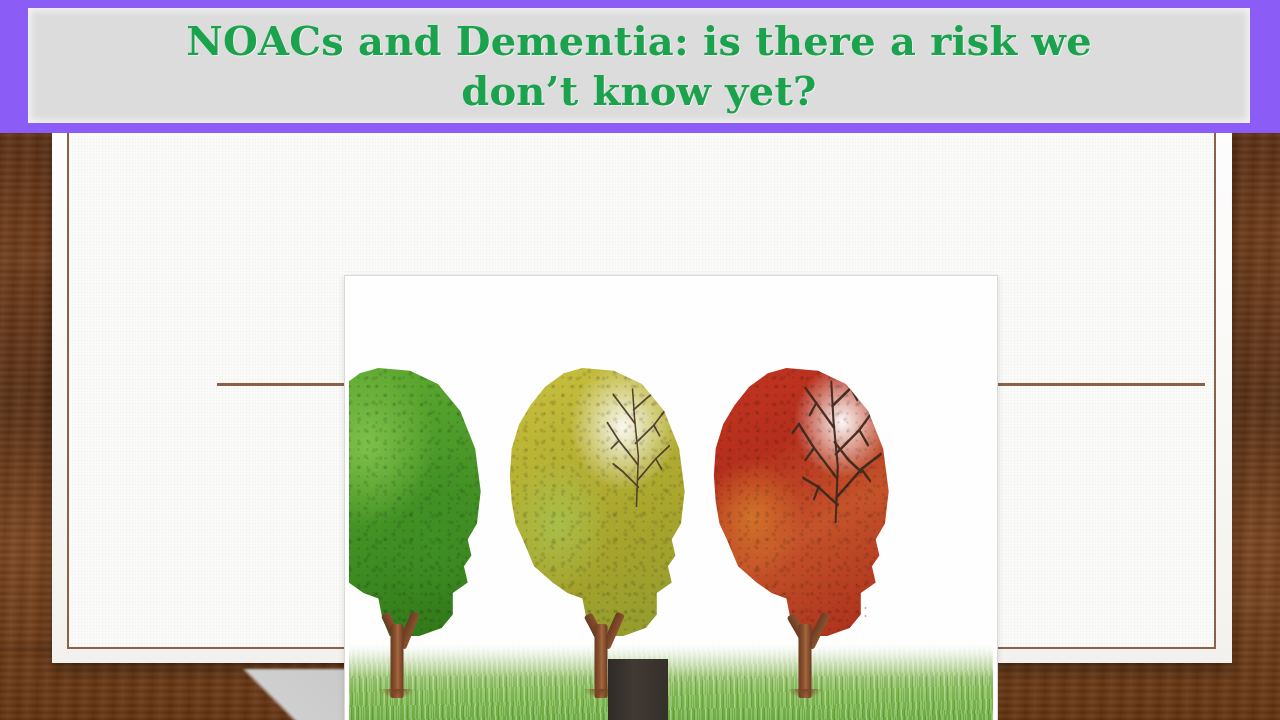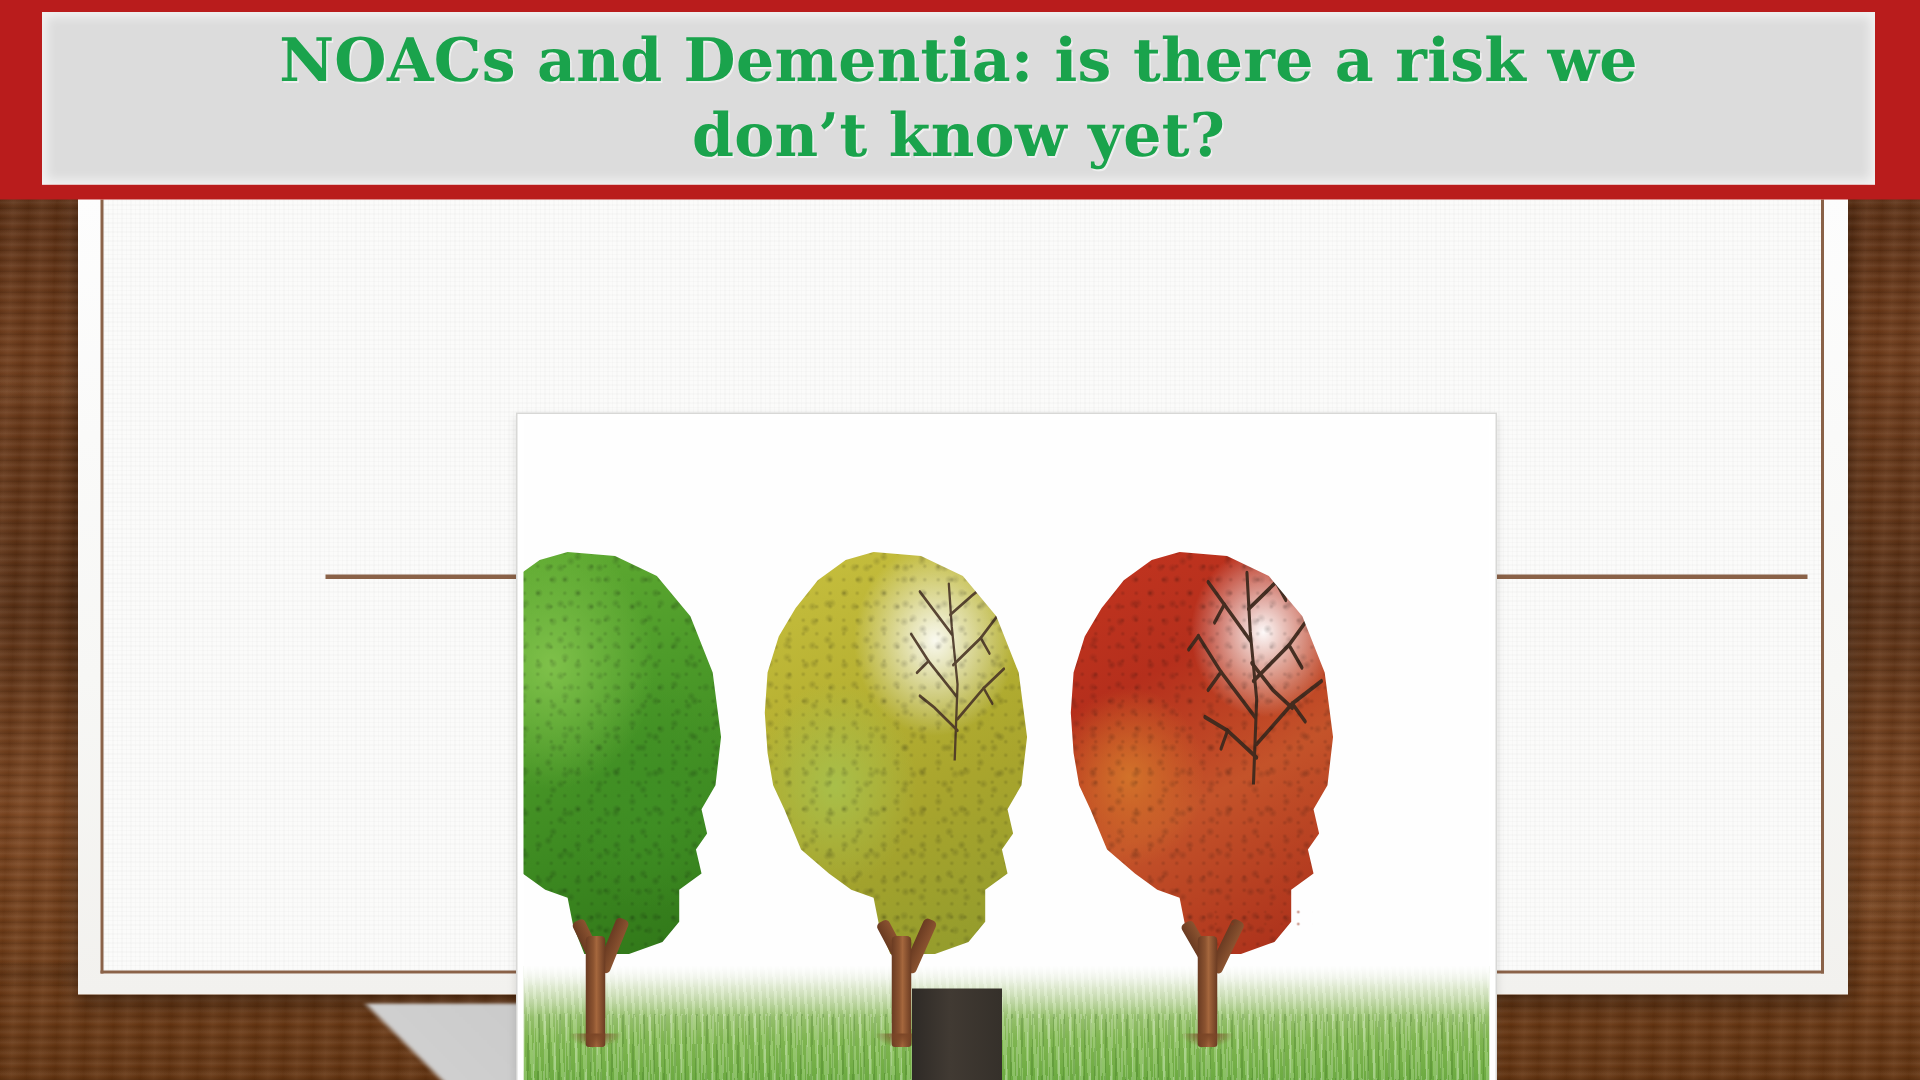--- a/index.html
+++ b/index.html
@@ -198,21 +198,21 @@
 
   
   .stand{
     position:absolute;left:608px;top:659px;width:60px;height:61px;
     background:linear-gradient(90deg,#2e2a26 0%,#413a33 42%,#35302a 100%);
   }
 
   
   .banner{
     position:absolute;left:0;top:0;width:1280px;height:133px;
-    background:#b91c1c;
+    background:#8b5cf6;
     box-sizing:border-box;
   }
   .banner-inner{
     position:absolute;left:28px;top:8px;right:30px;bottom:10px;
     background:#dcdcdc;
     box-shadow:0 0 7px 3px rgba(255,255,255,.65) inset;
     display:flex;align-items:center;justify-content:center;
   }
   .title{
     margin:0;text-align:center;

